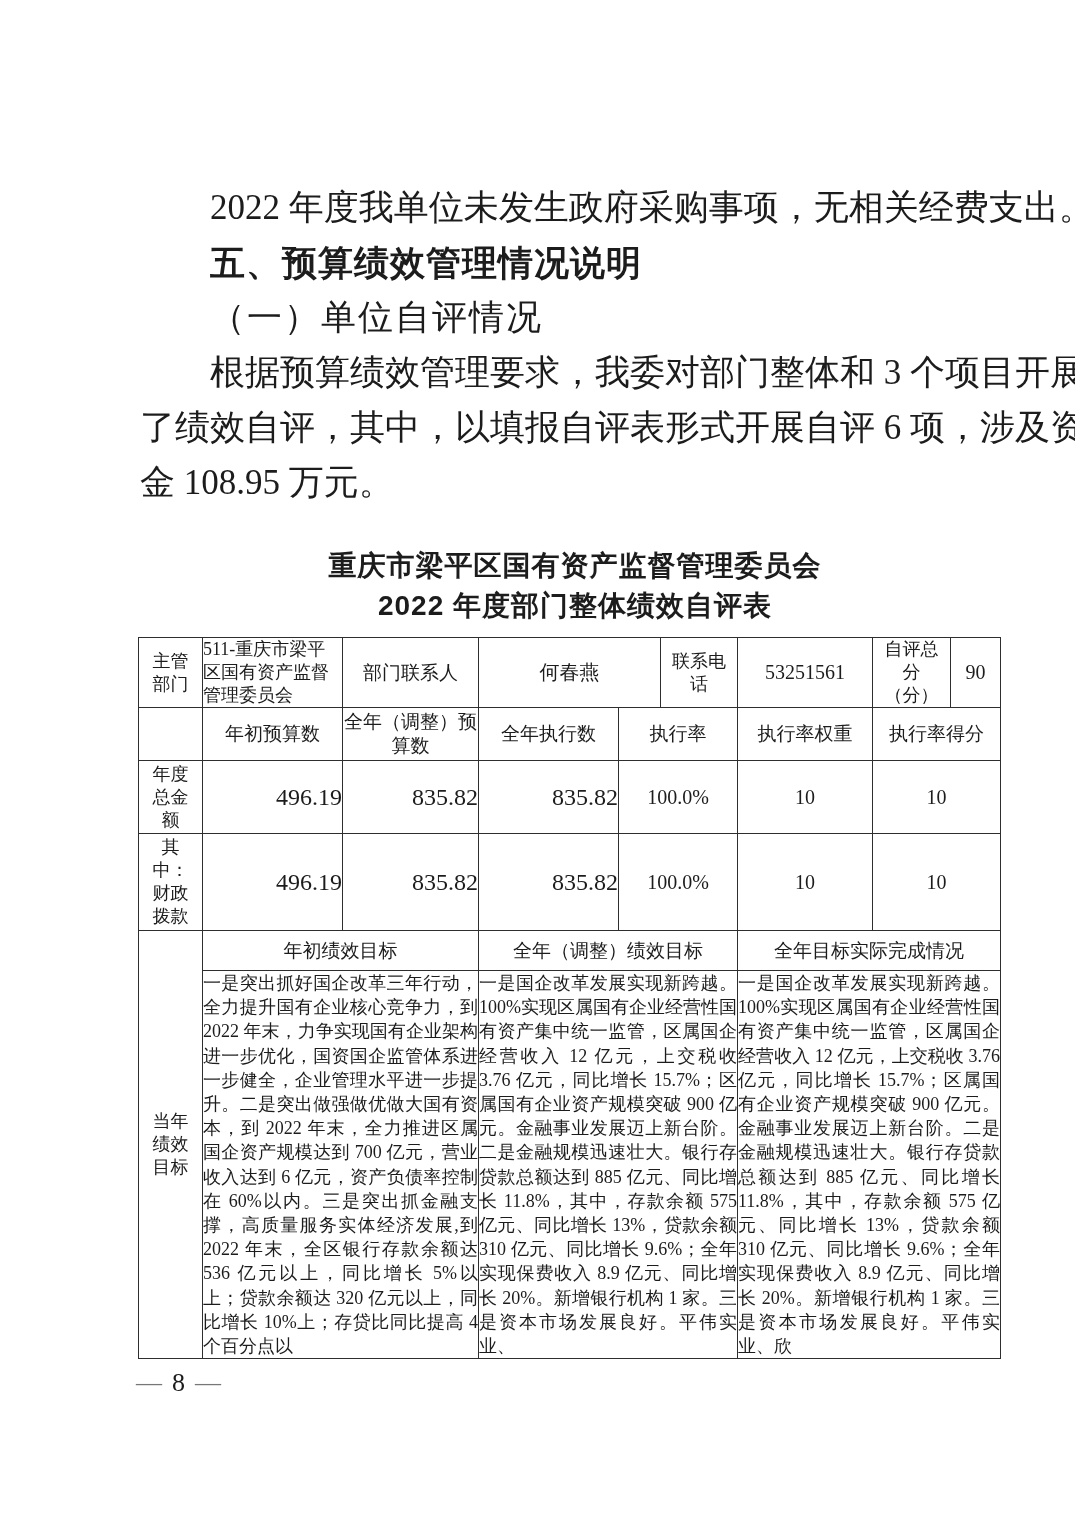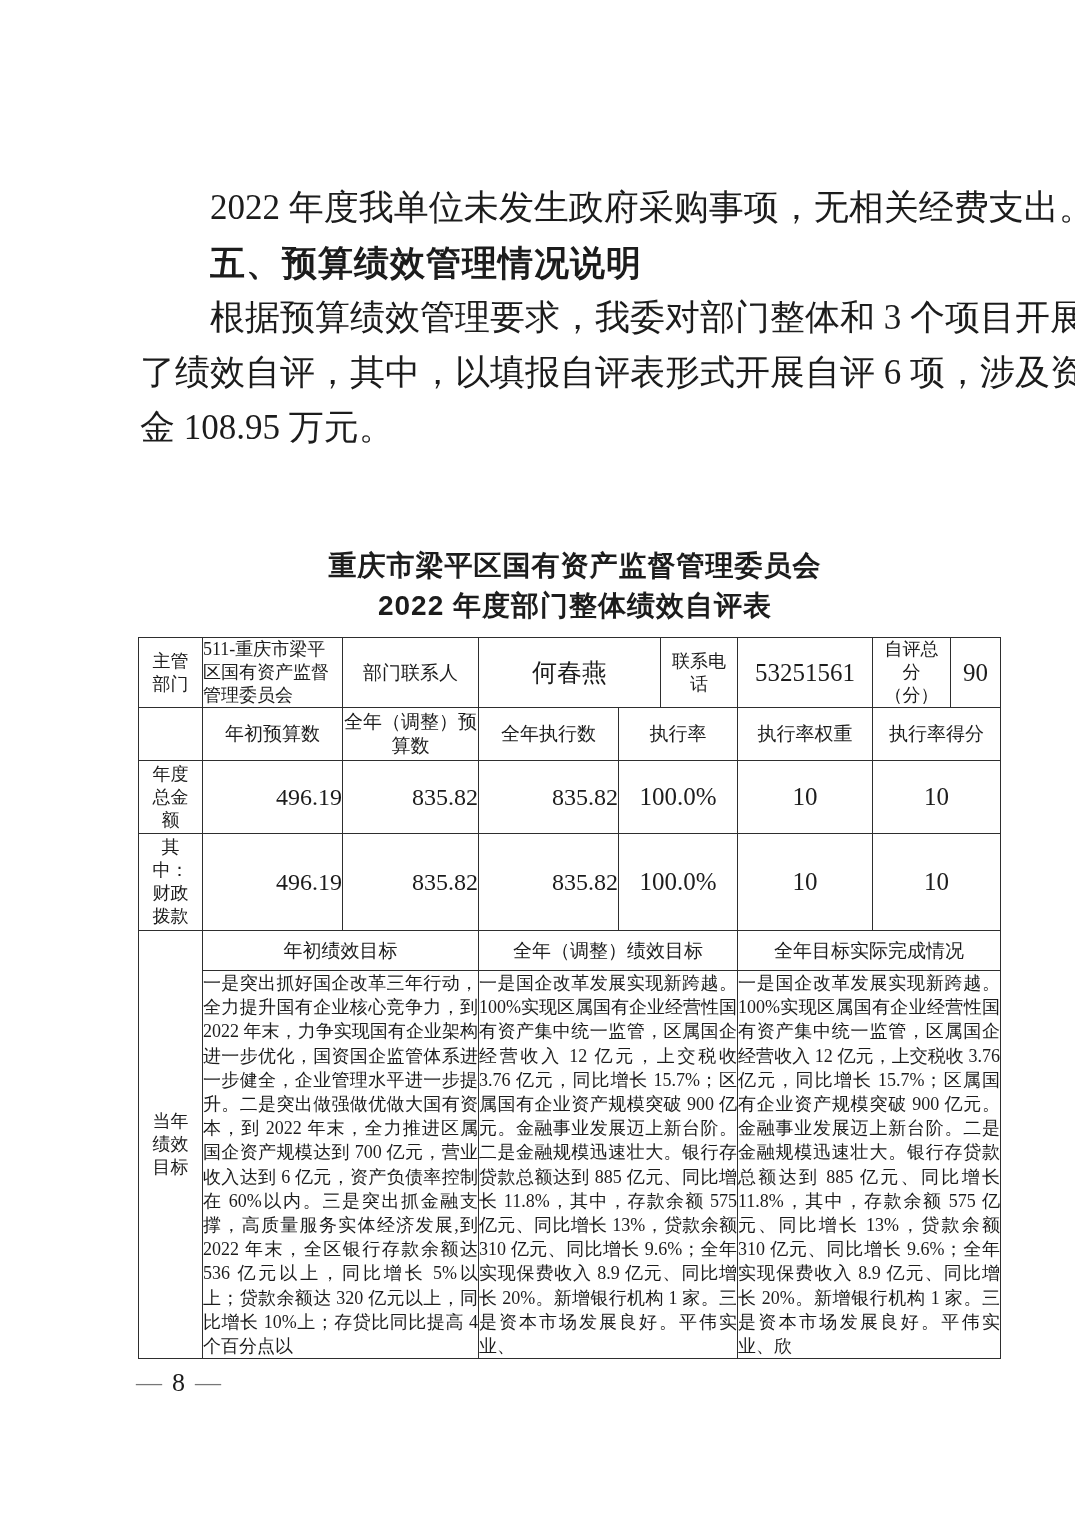--- a/index.html
+++ b/index.html
@@ -43,21 +43,21 @@
   table.main td {
     border:1px solid #2e2e2e;
     padding:0; vertical-align:middle;
     overflow:hidden;
   }
   td.pre { white-space:pre-line; }
   td.lbl { text-align:center; font-size:18px; line-height:23px; }
   td.dept { text-align:left; padding:2px 4px 2px 6px; font-size:18px; line-height:23px; white-space:pre-line; }
   td.hdr  { text-align:center; font-size:19px; line-height:24px; }
   td.num  { text-align:right; padding-right:12px; font-size:24px; }
-  td.mid  { text-align:center; font-size:25px; }
+  td.mid  { text-align:center; font-size:20px; }
   td.goal {
     vertical-align:top; text-align:justify;
     font-size:18px; line-height:24.2px;
     padding:3px 6px 0 7px;
   }
   
   .footer {
     position:absolute; left:136px; top:1368px;
     font-size:26px; letter-spacing:2px;
   }
@@ -65,20 +65,21 @@
   .footer .num  { color:#1c1c1c; padding:0 8px; }
 </style>
 </head>
 <body>
 
 <div class="page">
 
   <div class="textblock">
     <div class="bodyline">2022 年度我单位未发生政府采购事项，无相关经费支出。</div>
     <div class="heading">五、预算绩效管理情况说明</div>
+    <div class="subheading">（一）单位自评情况</div>
     <div class="bodyline">根据预算绩效管理要求，我委对部门整体和 3 个项目开展</div>
     <div class="bodyline noindent">了绩效自评，其中，以填报自评表形式开展自评 6 项，涉及资</div>
     <div class="bodyline noindent">金 108.95 万元。</div>
   </div>
 
   <div class="tabletitle">
     <div>重庆市梁平区国有资产监督管理委员会</div>
     <div>2022 年度部门整体绩效自评表</div>
   </div>
 

